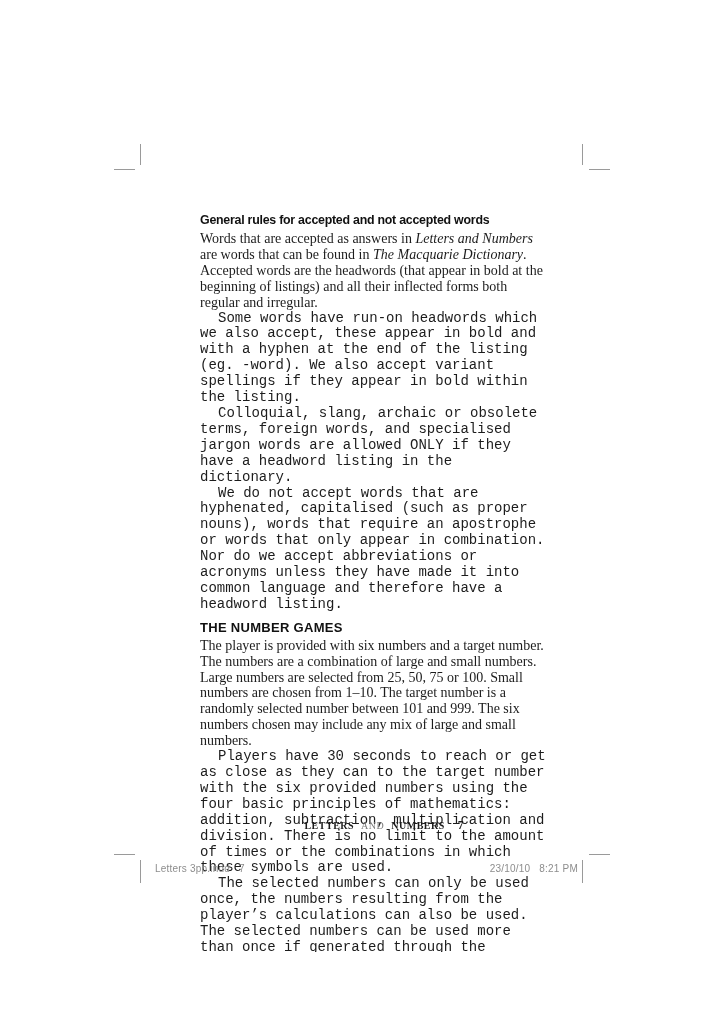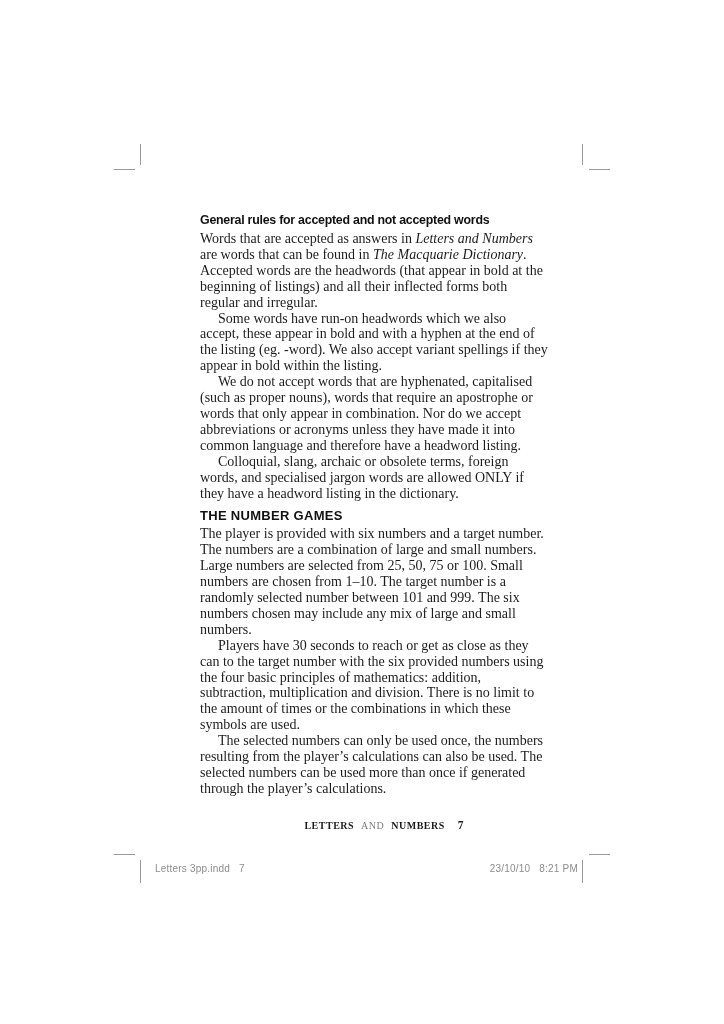--- a/index.html
+++ b/index.html
@@ -49,21 +49,21 @@
     line-height: 17px;
     margin: 6px 0 2px 0;
     color: #111111;
   }
   .body-para {
     margin: 0;
     font-size: 14px;
     line-height: 15.9px;
     text-align: left;
   }
-  .body-para.indent { text-indent: 18px; }
+  .body-para.indent { text-indent: 18px; font-family: Liberation Mono, monospace; }
   .italic { font-style: italic; }
 
   
   .running-footer {
     position: absolute;
     left: 216px;
     top: 819px;
     width: 336px;
     text-align: center;
     font-family: Liberation Serif, serif;
@@ -110,22 +110,22 @@
   <div class="crop h" style="left:589px; top:169px;"></div>
   <div class="crop h" style="left:114px; top:854px;"></div>
   <div class="crop v" style="left:140px; top:860px; height:23px;"></div>
   <div class="crop h" style="left:589px; top:854px;"></div>
   <div class="crop v" style="left:582px; top:860px; height:23px;"></div>
 
   <div class="page-text">
       <div class="heading1">General rules for accepted and not accepted words</div>
       <p class="body-para"><span>Words that are accepted as answers in </span><span class="italic">Letters and Numbers</span><span> are words that can be found in </span><span class="italic">The Macquarie Dictionary</span><span>. Accepted words are the headwords (that appear in bold at the beginning of listings) and all their inflected forms both regular and irregular.</span></p>
       <p class="body-para indent"><span>Some words have run-on headwords which we also accept, these appear in bold and with a hyphen at the end of the listing (eg. -word). We also accept variant spellings if they appear in bold within the listing.</span></p>
+      <p class="body-para indent"><span>Colloquial, slang, archaic or obsolete terms, foreign words, and specialised jargon words are allowed ONLY if they have a headword listing in the dictionary.</span></p>
       <p class="body-para indent"><span>We do not accept words that are hyphenated, capitalised (such as proper nouns), words that require an apostrophe or words that only appear in combination. Nor do we accept abbreviations or acronyms unless they have made it into common language and therefore have a headword listing.</span></p>
-      <p class="body-para indent"><span>Colloquial, slang, archaic or obsolete terms, foreign words, and specialised jargon words are allowed ONLY if they have a headword listing in the dictionary.</span></p>
       <div class="heading2">THE NUMBER GAMES</div>
       <p class="body-para"><span>The player is provided with six numbers and a target number. The numbers are a combination of large and small numbers. Large numbers are selected from 25, 50, 75 or 100. Small numbers are chosen from 1–10. The target number is a randomly selected number between 101 and 999. The six numbers chosen may include any mix of large and small numbers.</span></p>
       <p class="body-para indent"><span>Players have 30 seconds to reach or get as close as they can to the target number with the six provided numbers using the four basic principles of mathematics: addition, subtraction, multiplication and division. There is no limit to the amount of times or the combinations in which these symbols are used.</span></p>
       <p class="body-para indent"><span>The selected numbers can only be used once, the numbers resulting from the player’s calculations can also be used. The selected numbers can be used more than once if generated through the player’s calculations.</span></p>
     </div>
 
   <div class="running-footer">
     <span class="word">LETTERS</span>
     <span class="word and">AND</span>
     <span class="word">NUMBERS</span>

